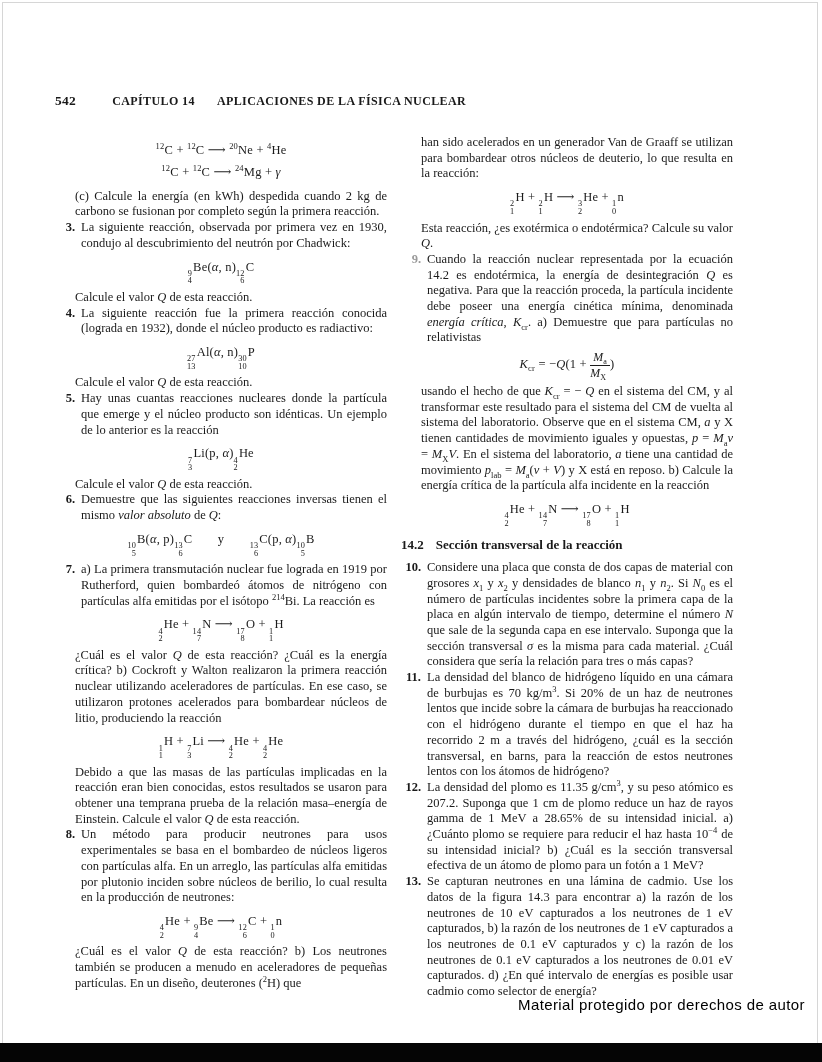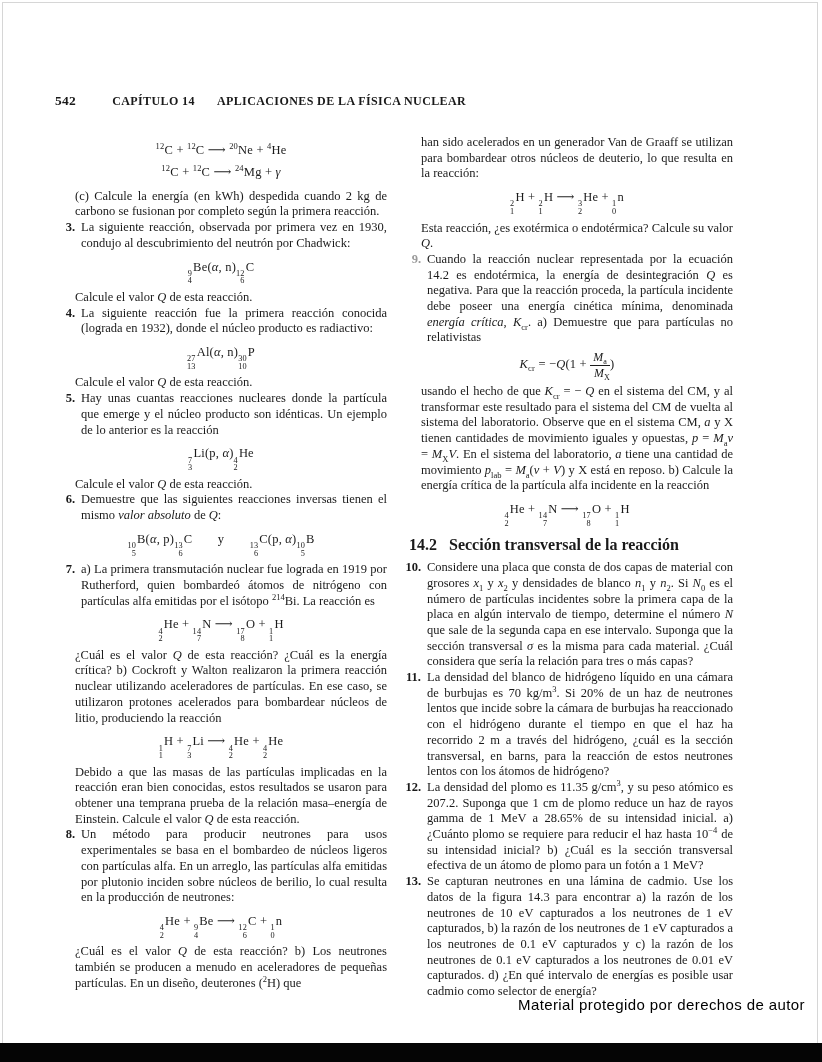--- a/index.html
+++ b/index.html
@@ -31,30 +31,30 @@
   
   .columns{display:flex;gap:14px;}
   .col{width:332px;font-size:12.5px;line-height:15.7px;text-align:justify;}
   .para{margin:0 0 0 20px;}
   .item{display:flex;margin:0;}
   .item .num{flex:none;width:20px;text-align:right;margin-right:6px;font-weight:bold;}
   .item .num.faded{color:#9a9a9a;}
   .item .item-text{flex:1;}
   .equation{text-align:center;margin:5px 0 5px 0;}
   .eq-line{line-height:1.75;letter-spacing:.2px;}
-  .section-heading{font-size:16px;font-weight:bold;margin:10px 0 7px 8px;text-align:left;}
+  .section-heading{font-size:13px;font-weight:bold;margin:10px 0 7px 0;text-align:left;}
   .section-heading .sec-num{margin-right:12px;}
   sup{font-size:.68em;line-height:0;vertical-align:super;}
   sub{font-size:.68em;line-height:0;vertical-align:sub;}
   .stack{
     display:inline-flex;flex-direction:column;align-items:flex-end;
     vertical-align:-0.42em;line-height:1;margin-right:1px;
   }
   .stack .st-sup,.stack .st-sub{font-size:.66em;line-height:.92;display:block;}
-  .frac{display:inline-block;text-align:right;vertical-align:middle;line-height:1.05;font-size:.95em;}
+  .frac{display:inline-block;text-align:left;vertical-align:middle;line-height:1.05;font-size:.95em;}
   .frac .fr-num{display:block;border-bottom:1px solid #1a1a1a;padding:0 3px 1px 3px;}
   .frac .fr-den{display:block;padding-top:1px;}
   .watermark{
     position:absolute;right:12px;top:993px;
     font-family:"Liberation Sans","DejaVu Sans",sans-serif;
     font-size:15px;color:#000000;letter-spacing:.4px;
   }
 </style>
 </head>
 <body>

